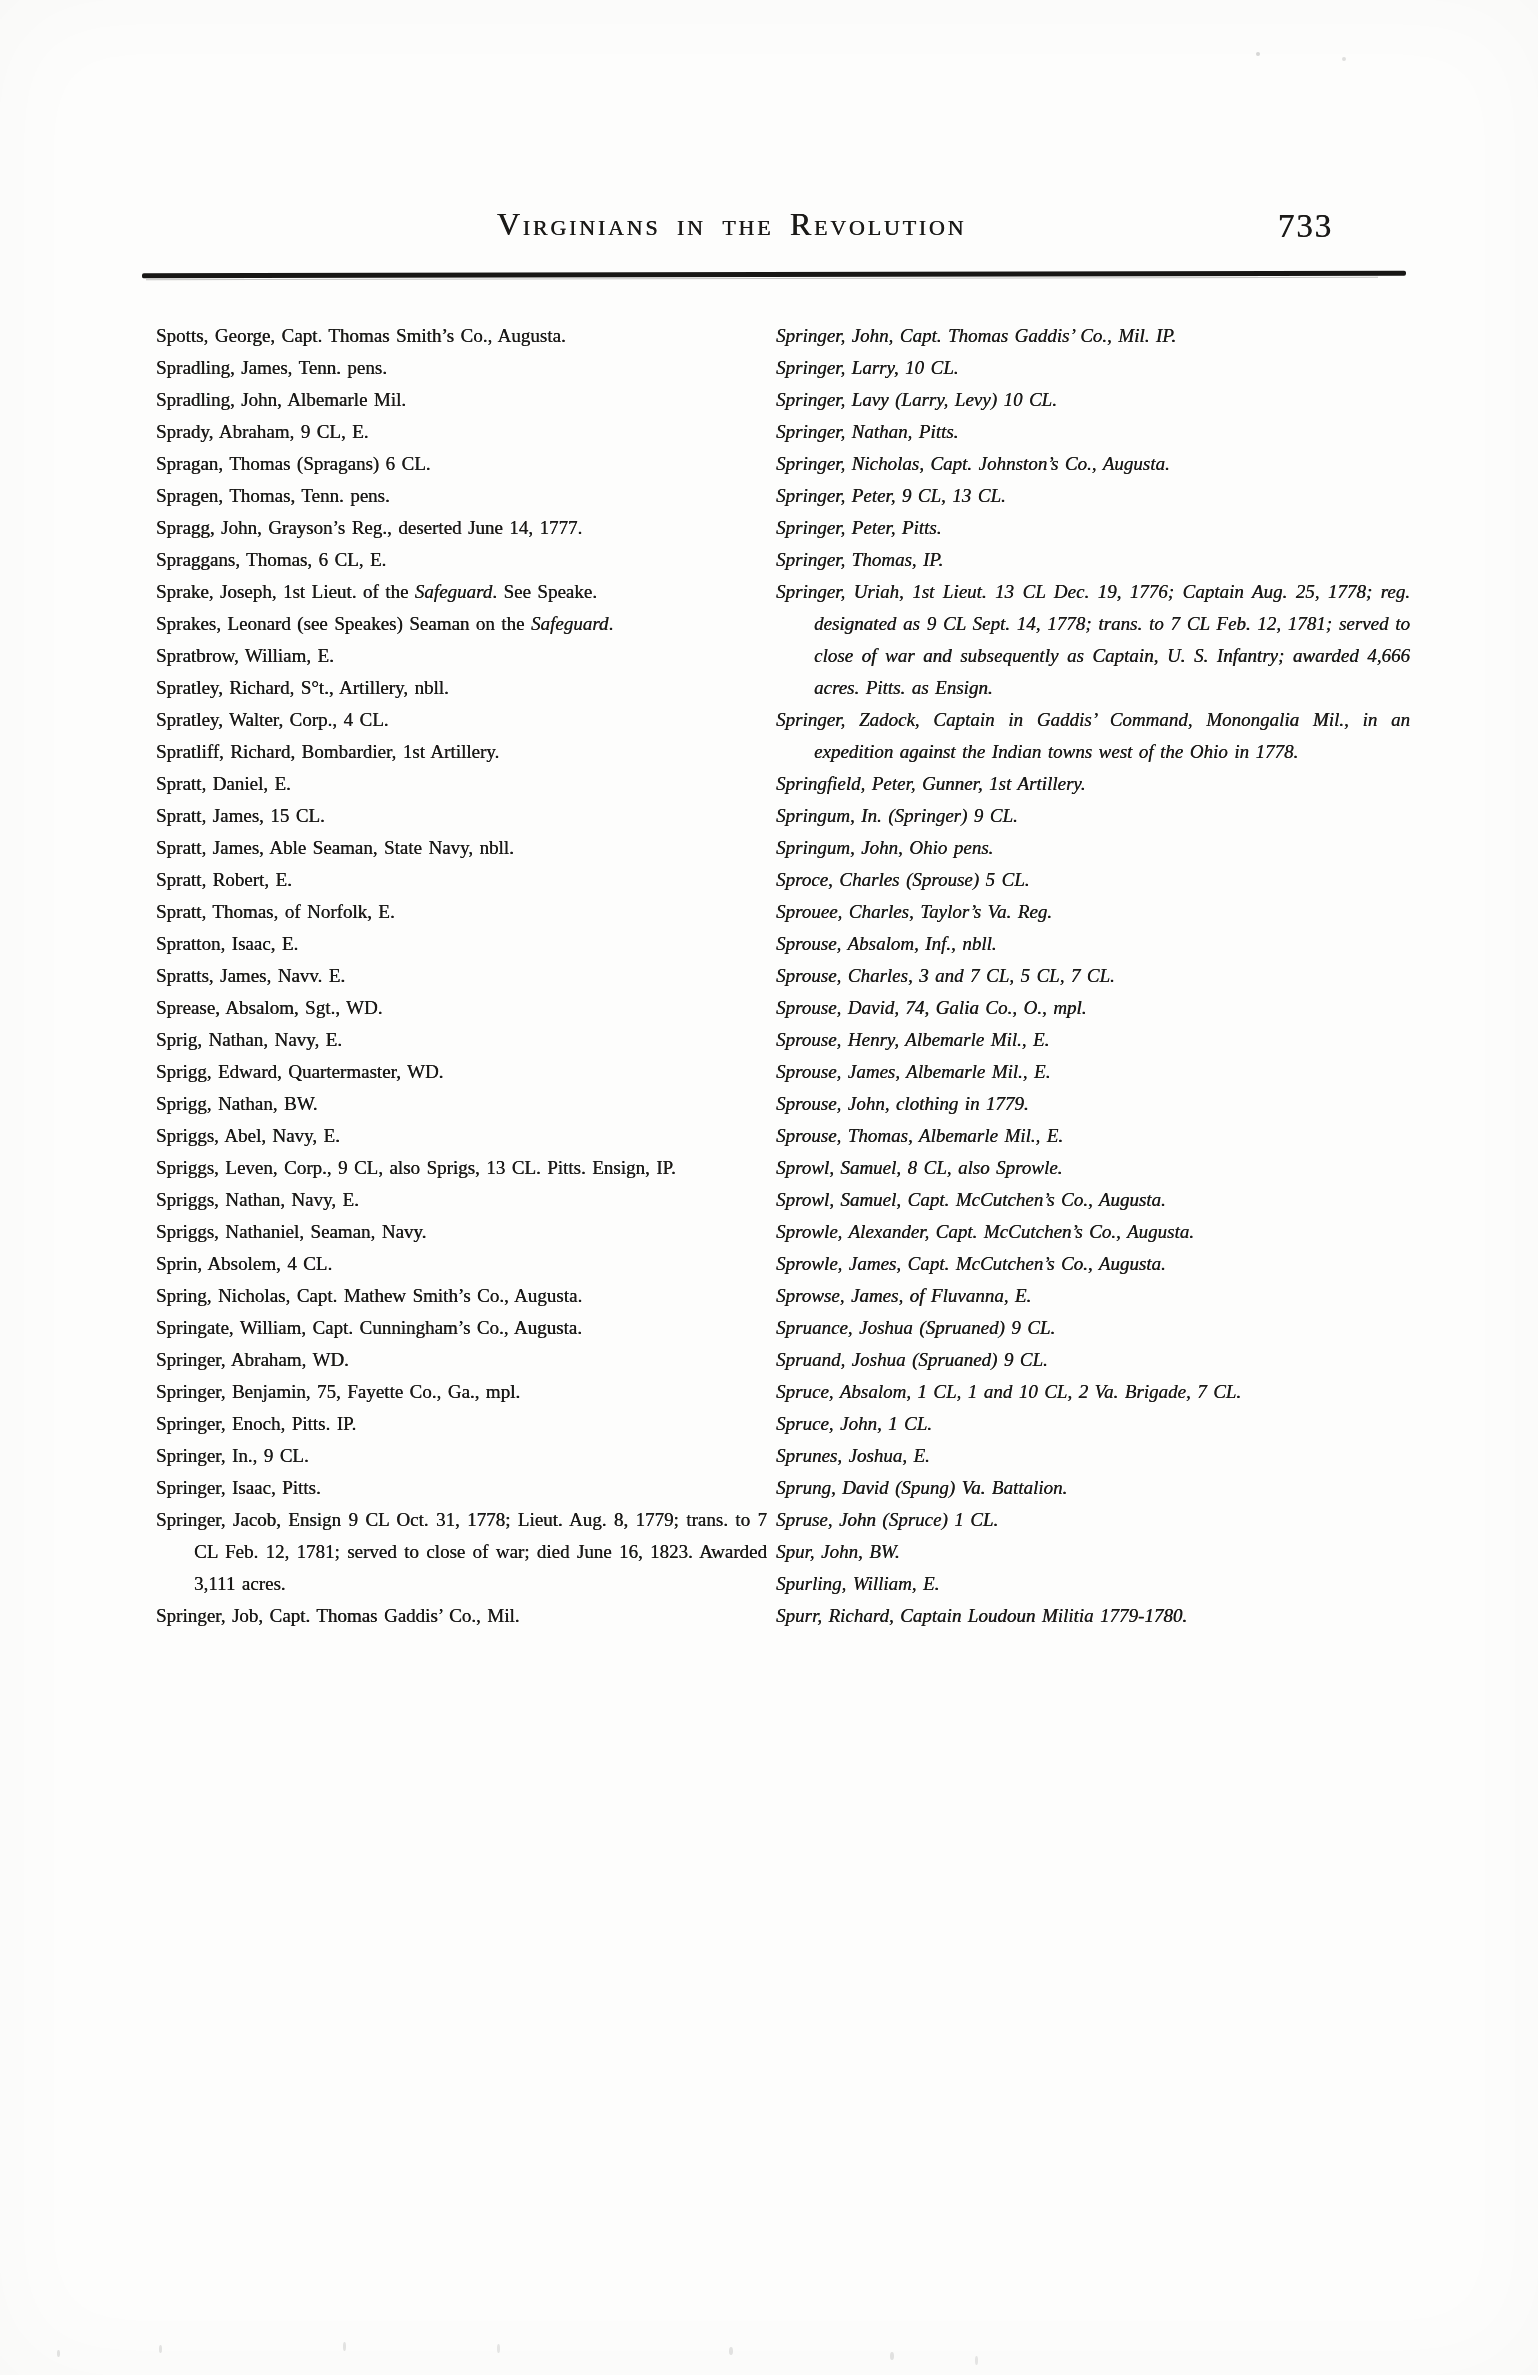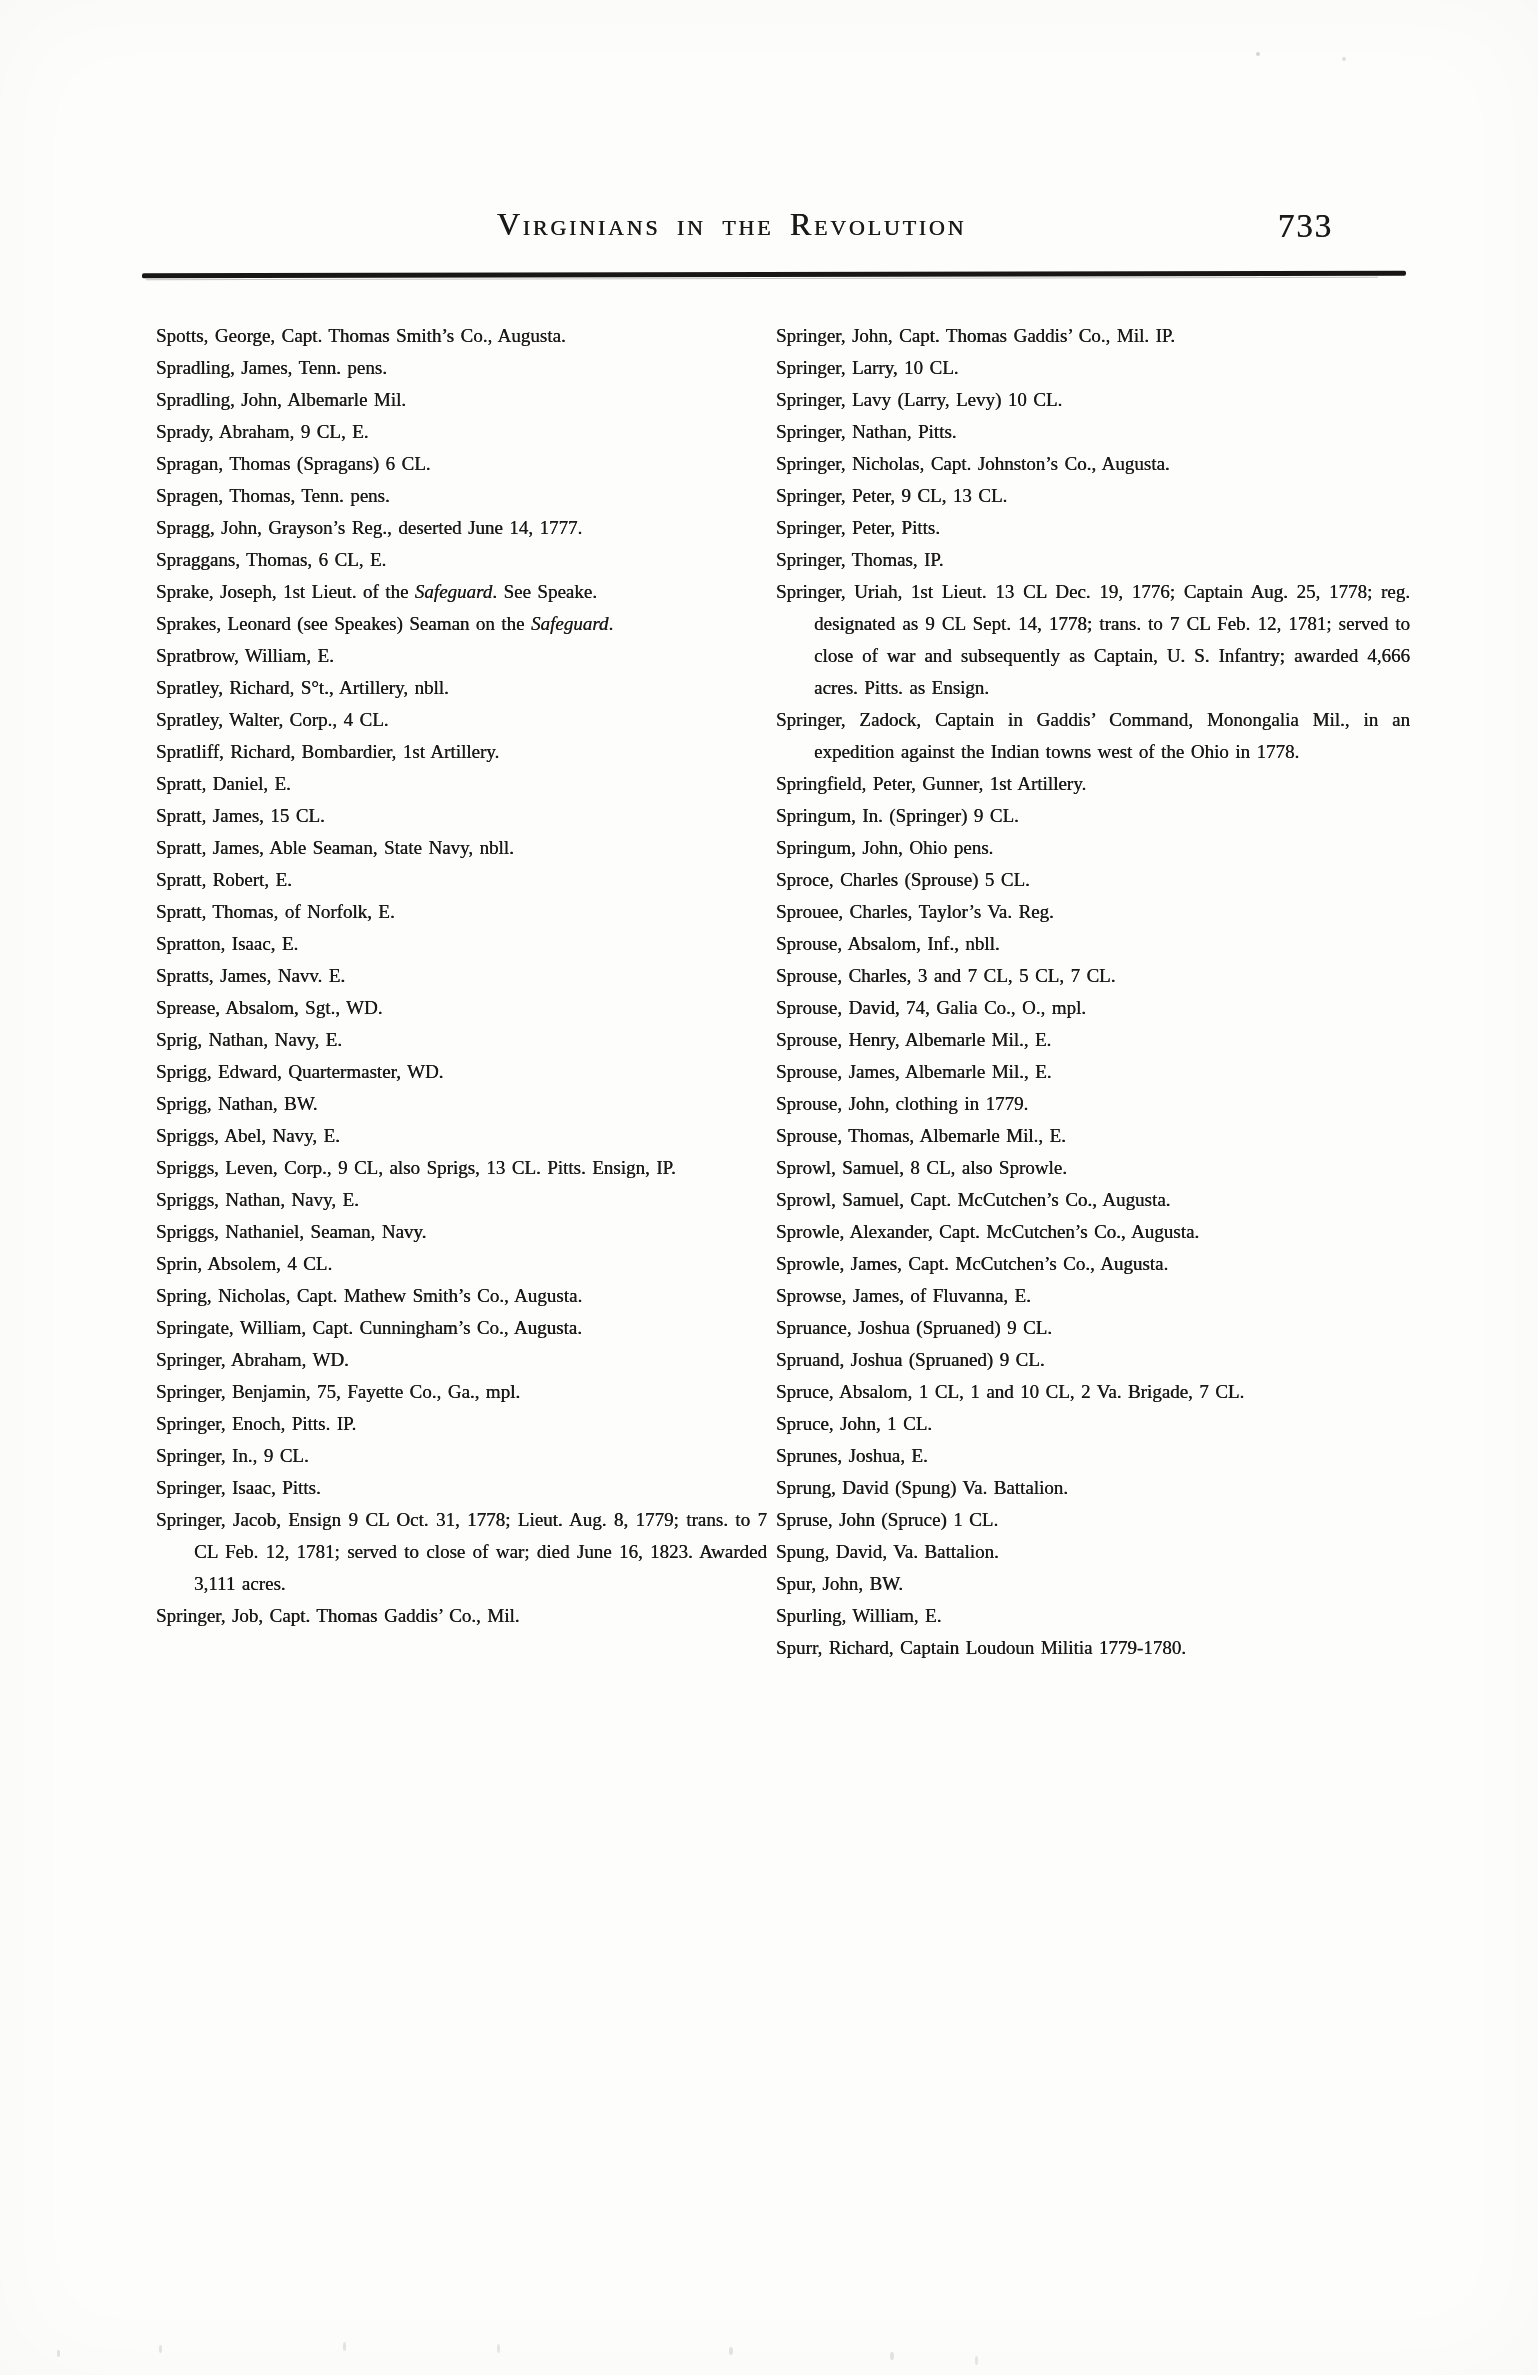--- a/index.html
+++ b/index.html
@@ -65,21 +65,21 @@
   
   .column {
     position: absolute;
     top: 320px;
     font-size: 19px;
     line-height: 32px;
     word-spacing: 0.09em;
     text-shadow: 0.3px 0 0 currentColor;
   }
   .col-left  { left: 156px; width: 611px; }
-  .col-right { left: 776px; width: 634px; }
+  .col-right { left: 776px; width: 634px; font-style: italic; }
   .entry {
     margin: 0;
     padding-left: 38px;
     text-indent: -38px;
     text-align: justify;
   }
   .ital { font-style: italic; }
   
   .speck {
     position: absolute;
@@ -169,21 +169,20 @@
         <p class="entry"><span>Sprowle, Alexander, Capt. McCutchen’s Co., Augusta.</span></p>
         <p class="entry"><span>Sprowle, James, Capt. McCutchen’s Co., Augusta.</span></p>
         <p class="entry"><span>Sprowse, James, of Fluvanna, E.</span></p>
         <p class="entry"><span>Spruance, Joshua (Spruaned) 9 CL.</span></p>
         <p class="entry"><span>Spruand, Joshua (Spruaned) 9 CL.</span></p>
         <p class="entry"><span>Spruce, Absalom, 1 CL, 1 and 10 CL, 2 Va. Brigade, 7 CL.</span></p>
         <p class="entry"><span>Spruce, John, 1 CL.</span></p>
         <p class="entry"><span>Sprunes, Joshua, E.</span></p>
         <p class="entry"><span>Sprung, David (Spung) Va. Battalion.</span></p>
         <p class="entry"><span>Spruse, John (Spruce) 1 CL.</span></p>
-        <p class="entry"><span>Spung, David, Va. Battalion.</span></p>
         <p class="entry"><span>Spur, John, BW.</span></p>
         <p class="entry"><span>Spurling, William, E.</span></p>
         <p class="entry"><span>Spurr, Richard, Captain Loudoun Militia 1779-1780.</span></p>
       </section>
   </main>
 
   <div class="speck" style="left:1256px; top:52px;  width:3.8px; height:3.8px; opacity:.5;"></div>
   <div class="speck" style="left:1342px; top:57px;  width:3.8px; height:3.8px; opacity:.4;"></div>
   <div class="speck" style="left:57px;   top:2350px; width:2.8px; height:6.6px; opacity:.35;"></div>
   <div class="speck" style="left:159px;  top:2345px; width:2.8px; height:7.6px; opacity:.35;"></div>

